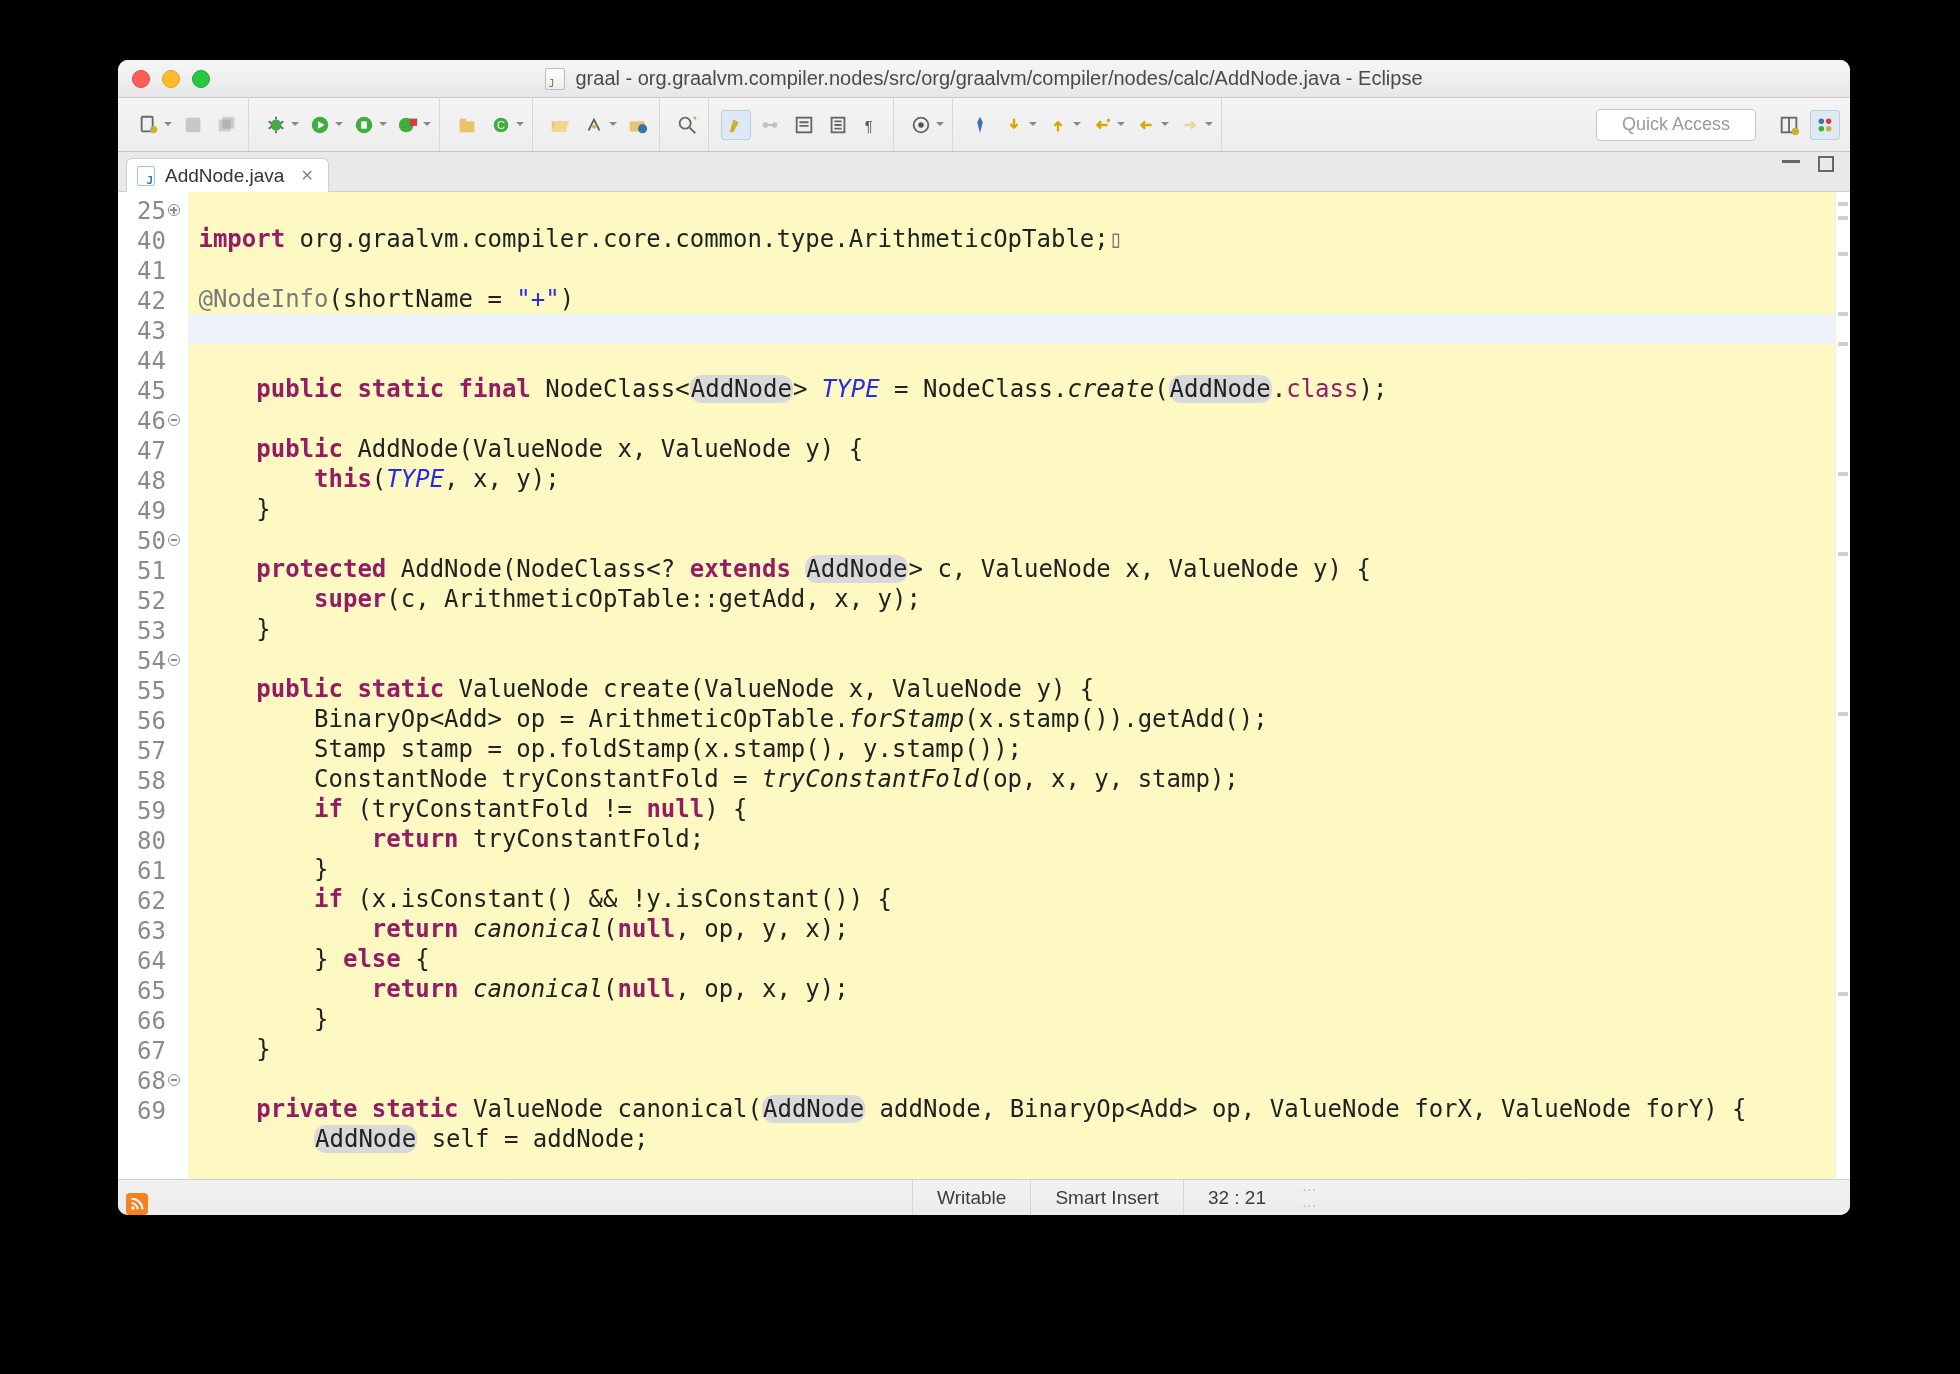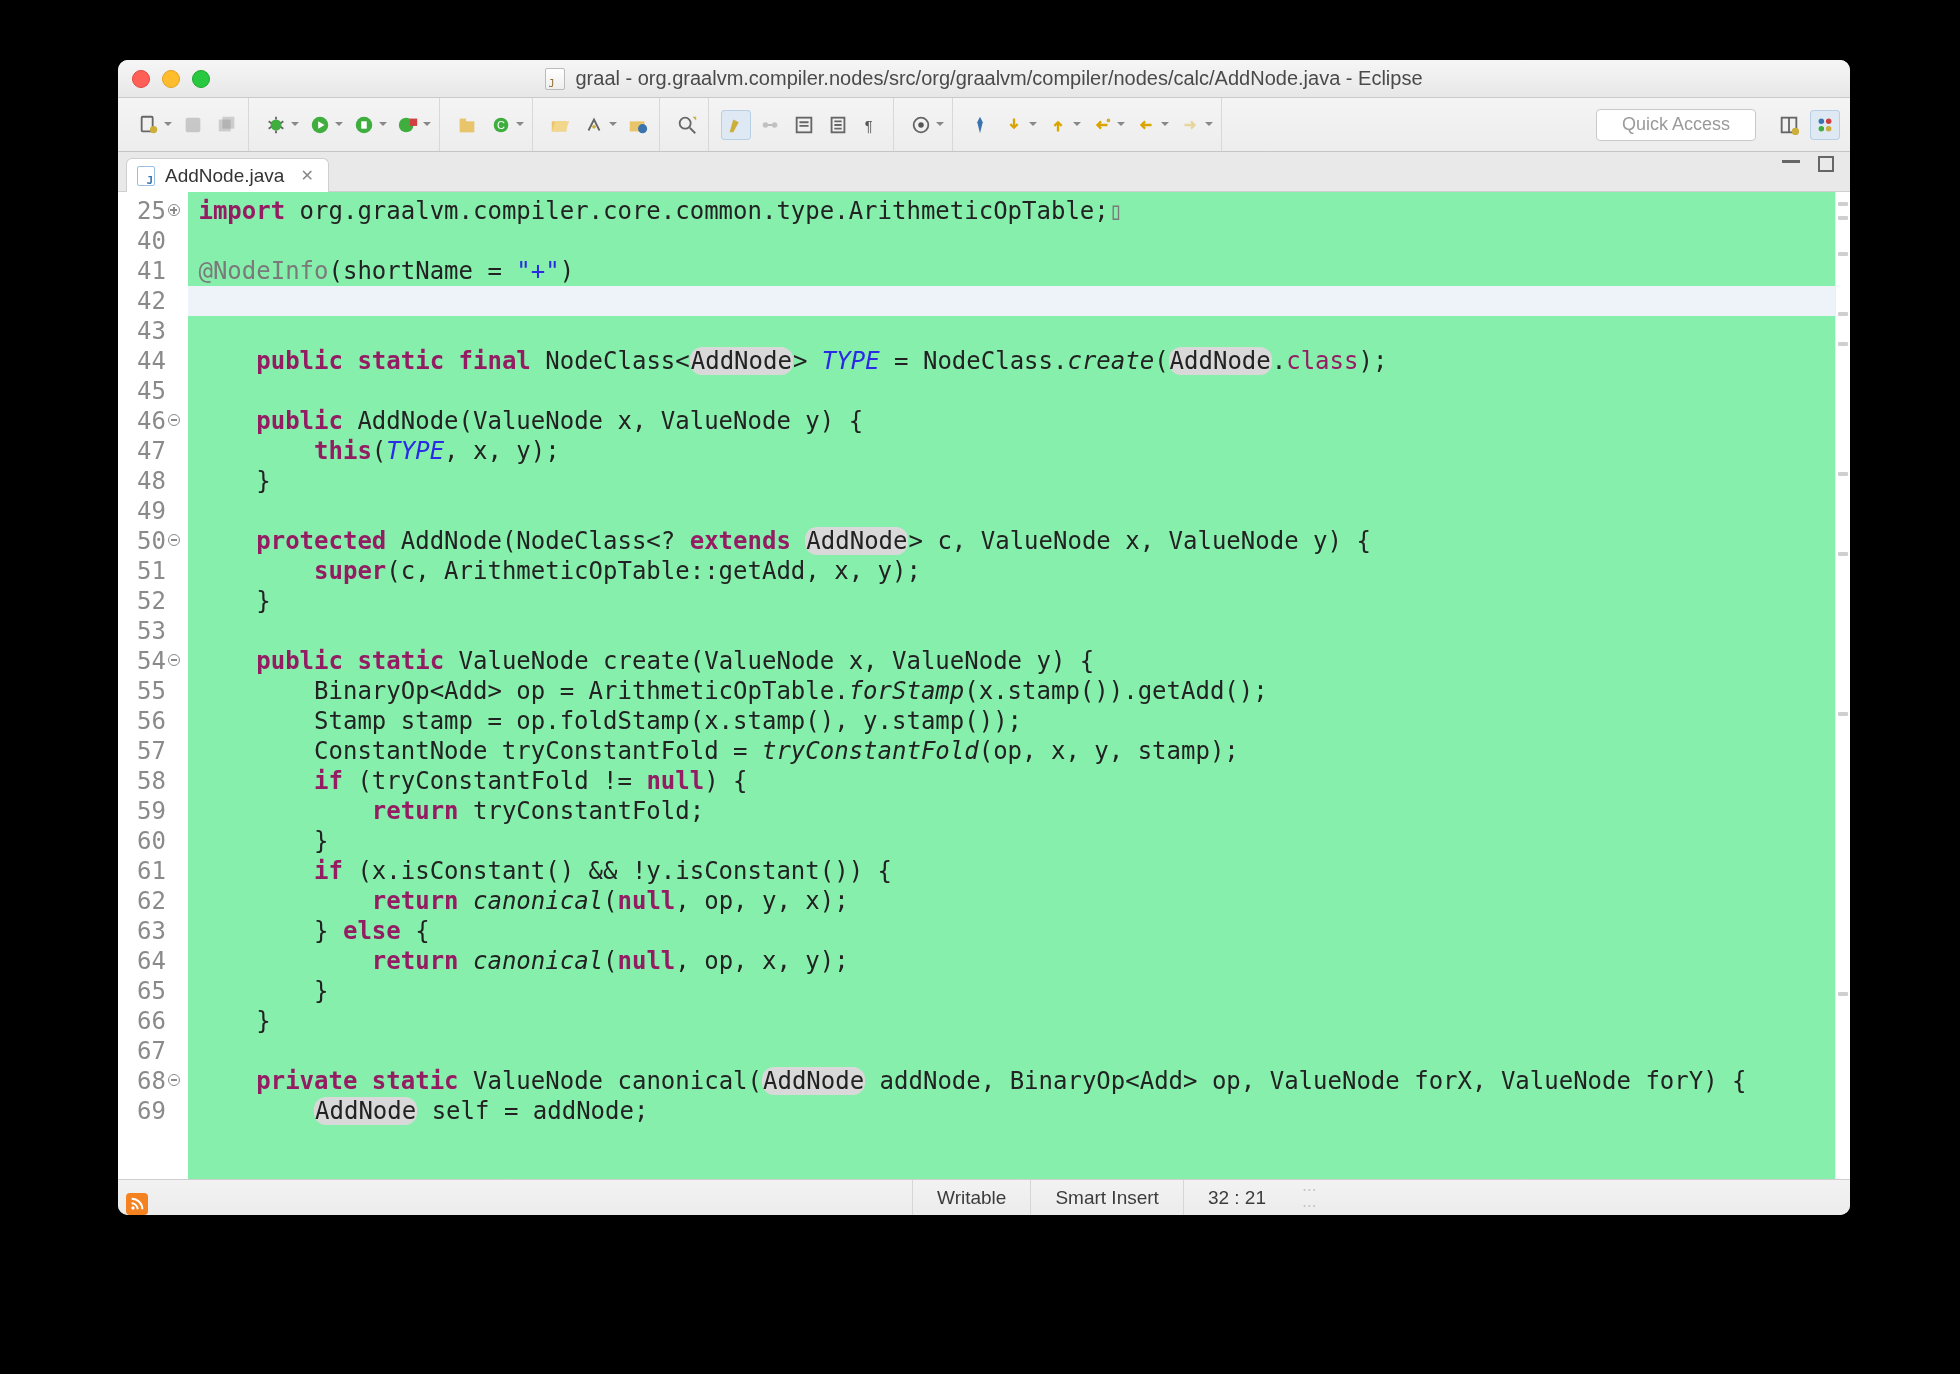--- a/index.html
+++ b/index.html
@@ -64,35 +64,35 @@
     background: #fff; border: 1px solid #cfcfcf; border-bottom: none;
     border-radius: 6px 6px 0 0; font-size: 19px; color: #333; position: relative; top: 1px;
   }
   .tab .jfile { width: 18px; height: 20px; border: 1px solid #99bfe6; border-radius: 2px; position: relative; background: #fff; }
   .tab .jfile::after { content: "J"; position: absolute; right: 1px; bottom: -1px; color: #3b73af; font: 700 11px/11px monospace; }
   .tab .close { font-size: 16px; color: #888; margin-left: 6px; }
   .tabbar .min { position: absolute; right: 50px; top: 8px; width: 18px; height: 4px; border-top: 3px solid #666; }
   .tabbar .max { position: absolute; right: 16px; top: 4px; width: 16px; height: 16px; border: 2px solid #666; }
 
   
-  .editor { flex: 1 1 auto; display: flex; overflow: hidden; background: #86efac; }
+  .editor { flex: 1 1 auto; display: flex; overflow: hidden; background: #fef9c3; }
   .gutter {
     width: 56px; background: #fff; border-right: none; text-align: right;
     color: #8a8a8a; font: 24px/30px "Menlo","Consolas",monospace; padding: 4px 4px 0 0;
     user-select: none;
   }
   .gutter .gl { height: 30px; position: relative; }
   .gl .mrk { position: absolute; right: -14px; top: 8px; width: 12px; height: 12px; border-radius: 50%; background: #fff; border: 1.5px solid #8a8a8a; }
   .gl .mrk.minus::after { content: ""; position: absolute; left: 2px; top: 4px; width: 6px; height: 1.5px; background: #8a8a8a; }
   .gl .mrk.plus::before { content: ""; position: absolute; left: 4.2px; top: 1.5px; width: 1.5px; height: 7px; background: #8a8a8a; }
   .gl .mrk.plus::after  { content: ""; position: absolute; left: 1.5px; top: 4.2px; width: 7px; height: 1.5px; background: #8a8a8a; }
   .foldbar { width: 20px; background: #fff; }
   .code {
     flex: 1 1 auto; padding: 4px 8px 0 10px; font: 24px/30px "Menlo","Consolas",monospace; color: #222;
-    white-space: pre; overflow: hidden; position: relative;
+    white-space: pre; overflow: hidden; position: relative; margin-top: 28px;
   }
   .code .ln { height: 30px; }
   .hlrow { position: absolute; left: 0; right: 0; height: 30px; background: #eef3f9; }
   .kw  { color: #941c63; font-weight: 600; }
   .kw2 { color: #941c63; }
   .str { color: #2a2ae6; }
   .sf  { color: #2a2ae6; font-style: italic; }   
   .it  { font-style: italic; }
   .ann { color: #7a7a7a; }                          
   .occ { background: #d9d9d9; border-radius: 12px; padding: 0 1px; }
@@ -406,21 +406,21 @@
           <div class="gl">50<span class="mrk minus"></span></div>
           <div class="gl">51</div>
           <div class="gl">52</div>
           <div class="gl">53</div>
           <div class="gl">54<span class="mrk minus"></span></div>
           <div class="gl">55</div>
           <div class="gl">56</div>
           <div class="gl">57</div>
           <div class="gl">58</div>
           <div class="gl">59</div>
-          <div class="gl">60</div>
+          <div class="gl">80</div>
           <div class="gl">61</div>
           <div class="gl">62</div>
           <div class="gl">63</div>
           <div class="gl">64</div>
           <div class="gl">65</div>
           <div class="gl">66</div>
           <div class="gl">67</div>
           <div class="gl">68<span class="mrk minus"></span></div>
           <div class="gl">69</div>
         </div>

